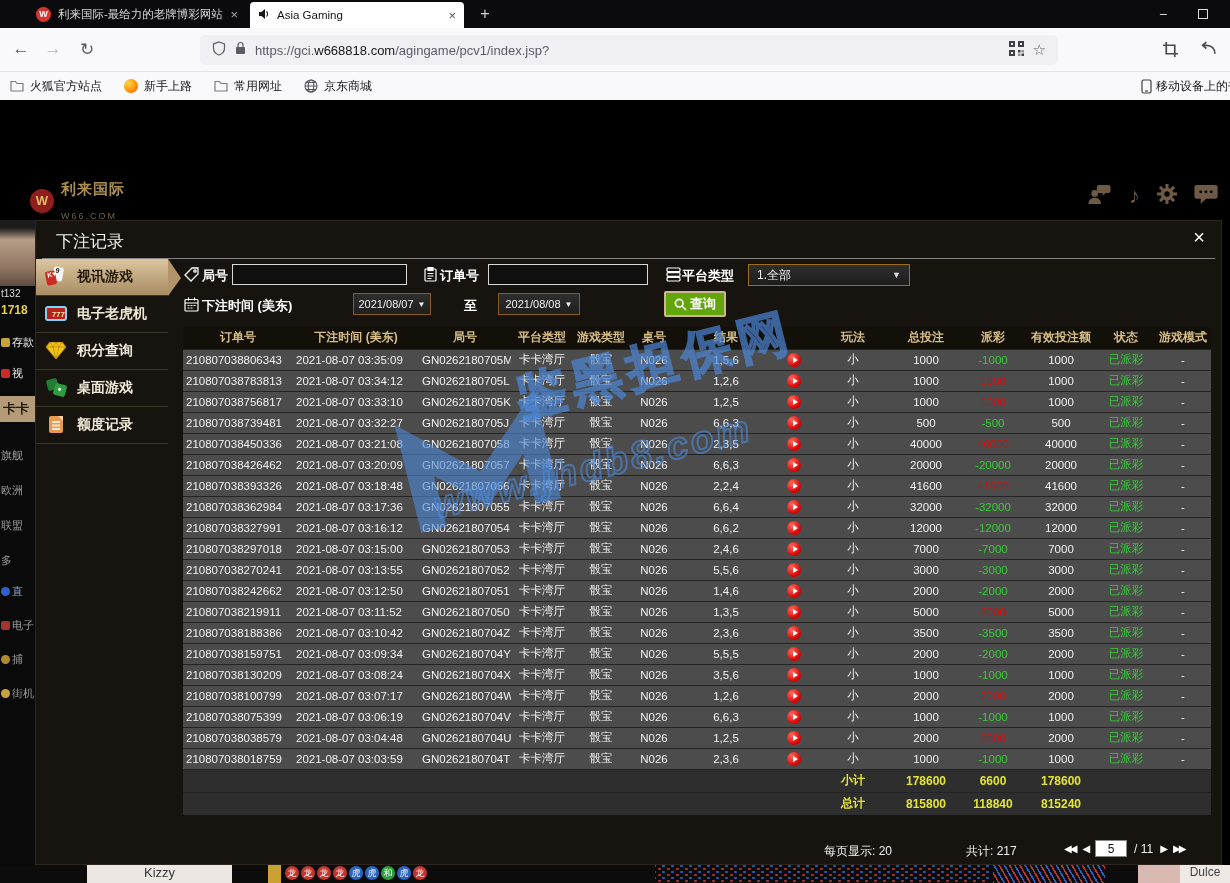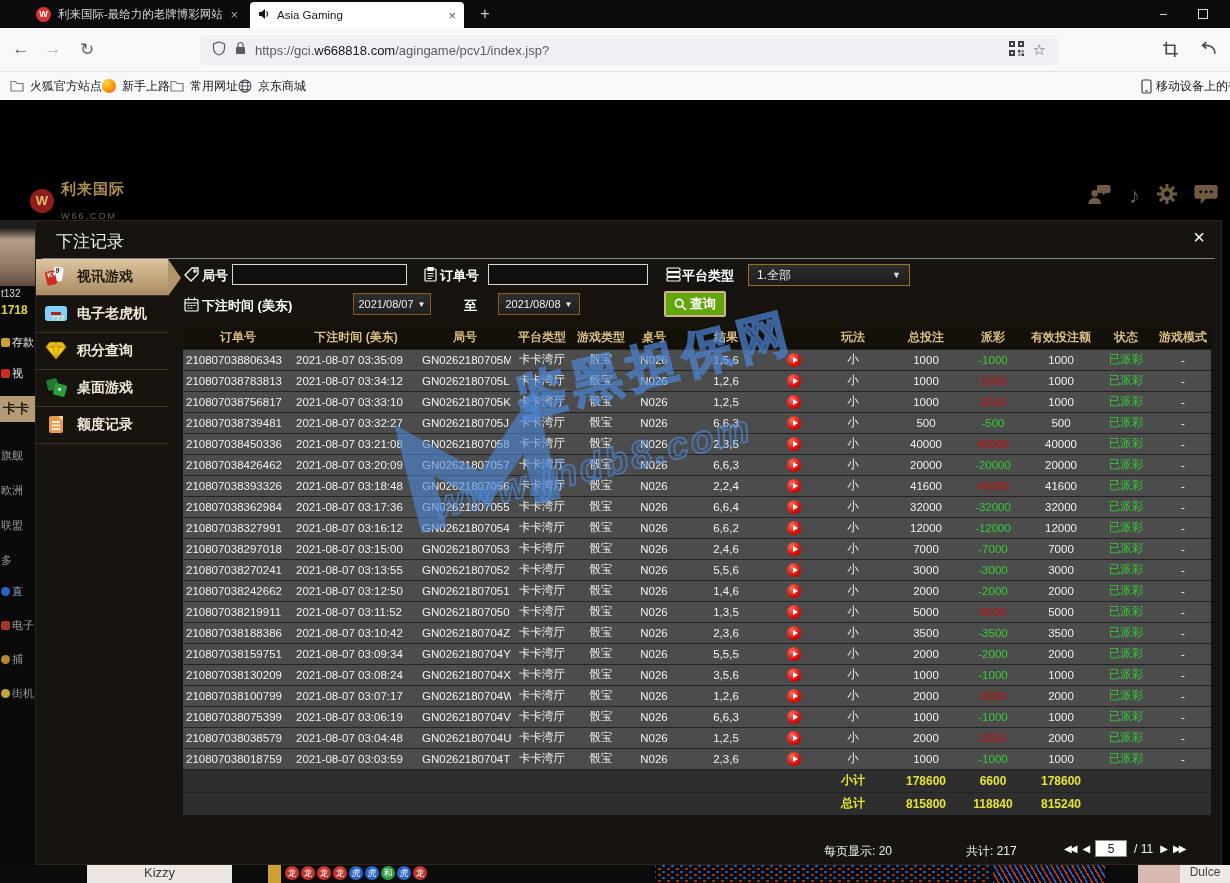--- a/index.html
+++ b/index.html
@@ -21,21 +21,21 @@
   .win-max i { display:block; width:10px; height:10px; border:1px solid #dcdcdf; }
 
   .navbar { position:absolute; left:0; top:28px; width:1230px; height:44px; background:#f9f9fb; border-bottom:1px solid #e3e3e8; }
   .nav-btn { position:absolute; top:11px; font-size:17px; color:#5b5b66; width:26px; text-align:center; }
   .urlbar { position:absolute; left:200px; top:7px; width:858px; height:30px; background:#f0f0f4; border-radius:5px; display:flex; align-items:center; gap:9px; padding:0 12px; }
   .url-text { font-size:13px; color:#5b5b66; white-space:nowrap; overflow:hidden; flex:1; }
   .url-text b { color:#15141a; font-weight:normal; }
   .url-star { font-size:15px; color:#5b5b66; }
   .nav-right-icon { position:absolute; top:13px; }
 
-  .bookmarksbar { position:absolute; left:0; top:72px; width:1230px; height:28px; background:#f9f9fb; display:flex; align-items:center; padding-left:10px; font-size:12px; color:#15141a; overflow:hidden; }
+  .bookmarksbar { position:absolute; left:0; top:72px; width:1230px; height:28px; background:#f9f9fb; display:flex; align-items:center; gap:22px; padding-left:10px; font-size:12px; color:#15141a; overflow:hidden; }
   .bm-item { display:flex; align-items:center; gap:6px; white-space:nowrap; }
   .bm-mobile { position:absolute; right:-10px; display:flex; align-items:center; gap:4px; background:#f9f9fb; }
   .ff-orb { width:14px; height:14px; border-radius:50%; background:radial-gradient(circle at 32% 30%, #ffd54d, #ff9500 55%, #e3543a); }
 
   
   .page { position:absolute; left:0; top:100px; width:1230px; height:783px; background:#000; }
 
   .site-logo { position:absolute; left:30px; top:80px; display:flex; gap:7px; align-items:center; }
   .logo-badge { width:24px; height:24px; border-radius:50%; background:#8f1f1d; color:#e0bd6a; font-weight:bold; font-size:13px; display:flex; align-items:center; justify-content:center; }
   .logo-name { color:#ab8d50; font-size:15px; font-weight:bold; letter-spacing:1px; }
@@ -70,21 +70,21 @@
   .m-close { position:absolute; right:16px; top:5px; font-size:20px; color:#fff; cursor:default; }
   .m-sep { position:absolute; left:6px; right:6px; top:37px; border-top:1px solid #858585; }
 
   .m-menu { position:absolute; left:0; top:38px; width:132px; }
   .m-item { position:relative; height:37px; display:flex; align-items:center; gap:8px; padding-left:9px; border-bottom:1px solid #3b3429; color:#f0e9d8; font-size:14px; font-weight:bold; }
   .m-item.active { background:linear-gradient(#dcc59f, #a98c63); color:#241a0e; }
   .m-item.active::after { content:""; position:absolute; right:-13px; top:0; border-left:13px solid #b3946a; border-top:19px solid transparent; border-bottom:18px solid transparent; z-index:6; }
   .mi-ic { width:24px; min-width:24px; height:22px; position:relative; }
   .ic-cards .c1 { position:absolute; left:8px; top:1px; width:10px; height:14px; background:#f5f5f5; border-radius:2px; transform:rotate(10deg); color:#222; font-size:7px; padding-left:2px; }
   .ic-cards .c2 { position:absolute; left:1px; top:5px; width:10px; height:14px; background:#cf2b25; border-radius:2px; transform:rotate(-12deg); color:#fff; font-size:7px; padding-left:2px; }
-  .ic-777 { position:absolute; left:0; top:3px; width:22px; height:15px; background:#b5221c; border:6px solid #7dd3fc; border-radius:3px; color:#ffe9a0; font-size:8px; font-weight:bold; text-align:right; line-height:13px; }
+  .ic-777 { position:absolute; left:0; top:3px; width:22px; height:15px; background:#b5221c; border:2px solid #7dd3fc; border-radius:3px; color:#ffe9a0; font-size:8px; font-weight:bold; text-align:right; line-height:13px; }
   .ic-dice .d1 { position:absolute; left:2px; top:2px; width:11px; height:11px; background:#237a33; border-radius:2px; transform:rotate(-14deg); }
   .ic-dice .d2 { position:absolute; left:9px; top:7px; width:12px; height:12px; background:#2e9e3c; border-radius:2px; transform:rotate(16deg); }
   .ic-dice .d2::after { content:""; position:absolute; left:4px; top:4px; width:3px; height:3px; border-radius:50%; background:#fff; }
   .ic-doc { position:absolute; left:4px; top:2px; width:14px; height:17px; background:#e89a50; border-radius:2px; }
   .ic-doc::after { content:""; position:absolute; right:0; top:0; border-top:5px solid #f6d2ac; border-left:5px solid transparent; }
   .ic-doc::before { content:""; position:absolute; left:3px; top:5px; width:8px; height:1.5px; background:#fbe6cf; box-shadow:0 3.5px 0 #fbe6cf, 0 7px 0 #fbe6cf; }
 
   
   .f-label { position:absolute; color:#fff; font-size:13px; font-weight:bold; white-space:nowrap; }
   .f-icon { position:absolute; width:16px; height:16px; }

